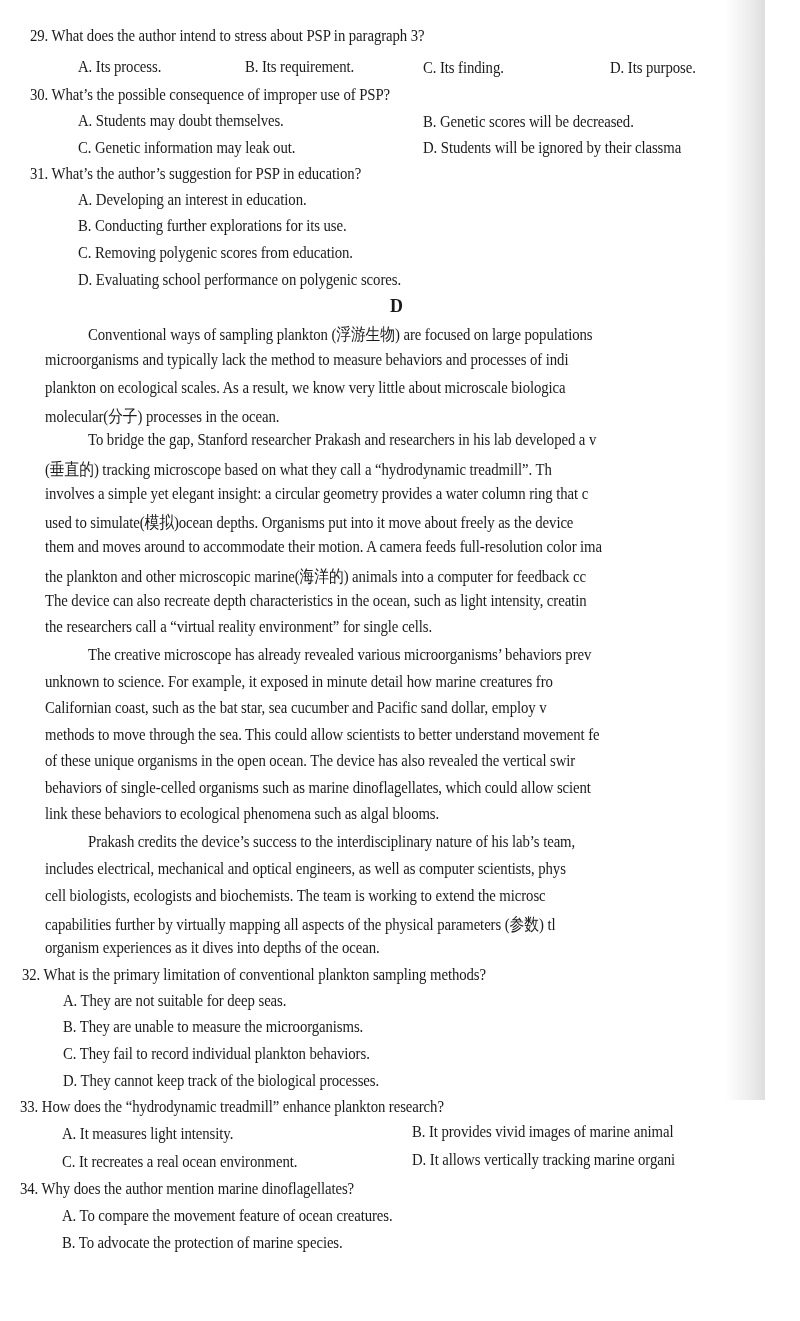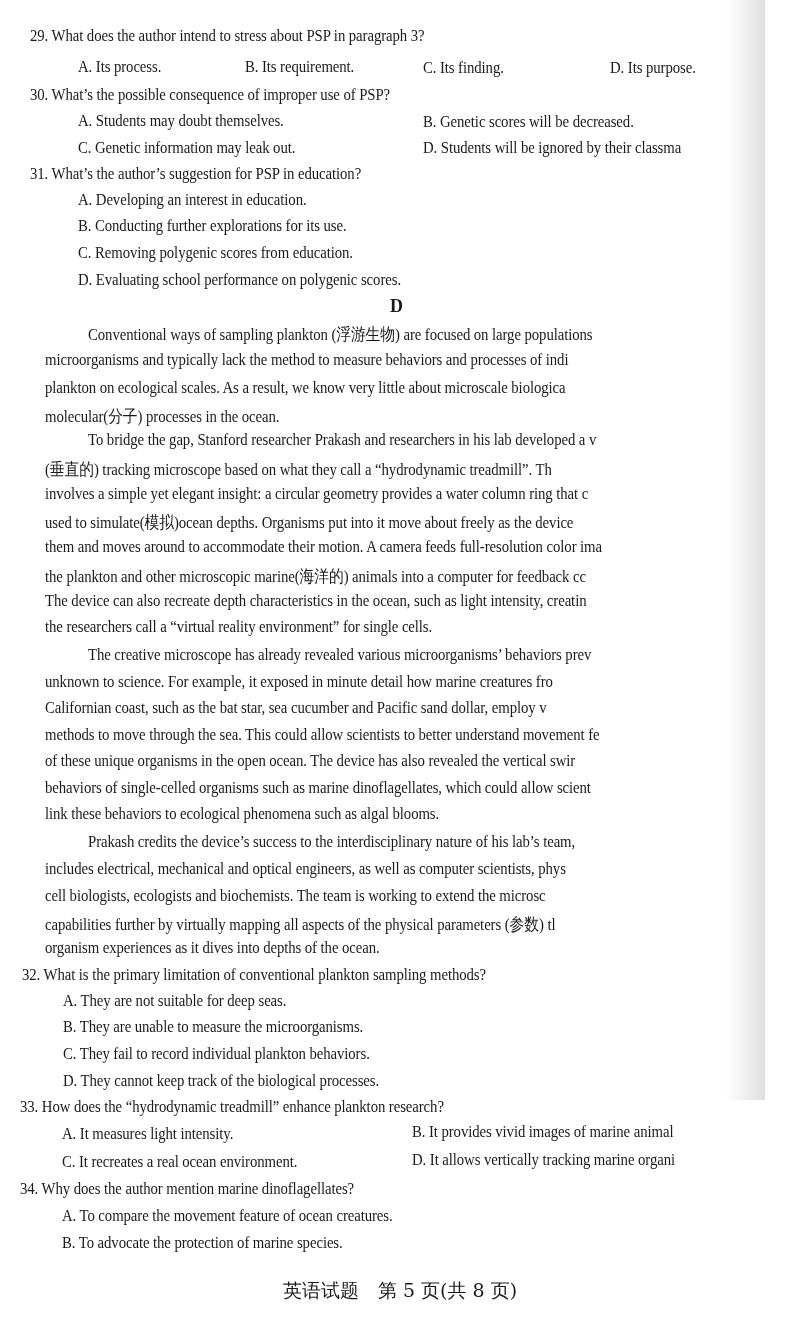--- a/index.html
+++ b/index.html
@@ -106,14 +106,13 @@
   <div class="line cond" style="top:1097px; left:20px">33. How does the “hydrodynamic treadmill” enhance plankton research?</div>
   <div class="line cond" style="top:1124px; left:62px">A. It measures light intensity.</div>
   <div class="line cond" style="top:1122px; left:412px">B. It provides vivid images of marine animal</div>
   <div class="line cond" style="top:1152px; left:62px">C. It recreates a real ocean environment.</div>
   <div class="line cond" style="top:1150px; left:412px">D. It allows vertically tracking marine organi</div>
 
   <div class="line cond" style="top:1179px; left:20px">34. Why does the author mention marine dinoflagellates?</div>
   <div class="line cond" style="top:1206px; left:62px">A. To compare the movement feature of ocean creatures.</div>
   <div class="line cond" style="top:1233px; left:62px">B. To advocate the protection of marine species.</div>
 
-  <div class="footer">英语试题　第 5 页(共 8 页)</div>
 </div>
 
 </body></html>

